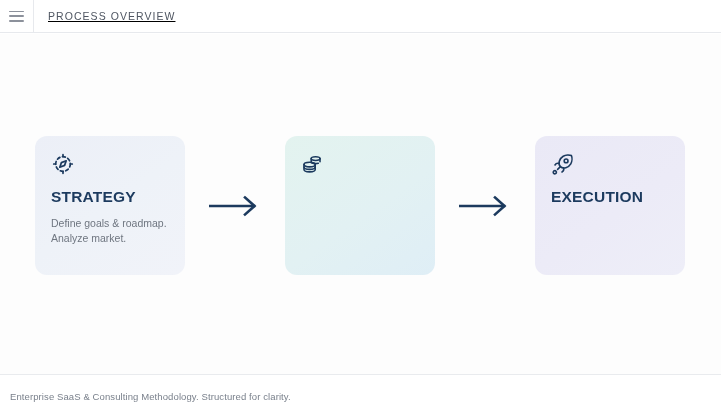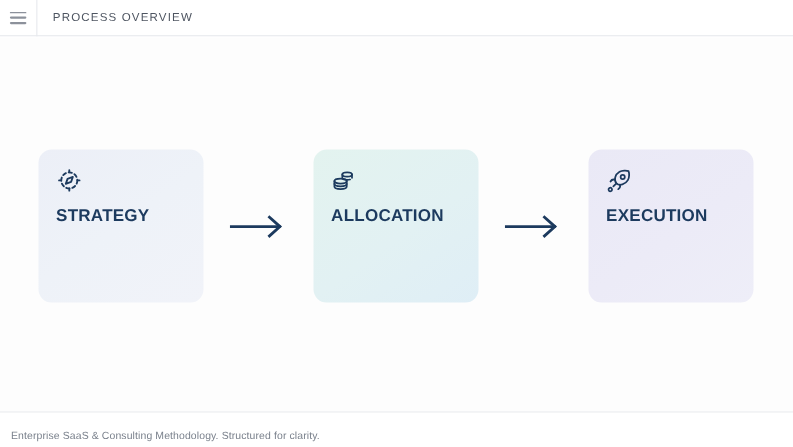--- a/index.html
+++ b/index.html
@@ -19,20 +19,21 @@
   
   #app-header {
     position: absolute;
     top: 0; left: 0;
     width: 721px;
     height: 33px;
     background: #ffffff;
     border-bottom: 1px solid #e7e9ed;
     display: flex;
     align-items: center;
+    text-decoration: underline;
   }
 
   #menu-button {
     width: 33px;
     height: 33px;
     display: flex;
     align-items: center;
     justify-content: center;
     flex: 0 0 auto;
   }
@@ -189,41 +190,41 @@
 
     <div class="step-card theme-strategy">
       <span class="card-icon">
         <svg width="24" height="24" viewBox="0 0 24 24" fill="none" stroke="#1c3a5e" stroke-width="1.7" stroke-linecap="round" stroke-linejoin="round">
           <circle cx="12" cy="12" r="7.3" stroke-dasharray="3 2.6"></circle>
           <path d="M15.2 8.8 L10.4 10.6 L8.8 15.2 L13.6 13.4 Z" fill="none"></path>
           <path d="M12 2.7 v1.9 M12 19.4 v1.9 M2.7 12 h1.9 M19.4 12 h1.9"></path>
         </svg>
       </span>
       <div class="card-title">STRATEGY</div>
+      <div class="card-desc">Define goals &amp; roadmap. Analyze market.</div>
     </div>
 
     <div class="flow-arrow">
       <svg width="52" height="22" viewBox="0 0 52 22" fill="none" stroke="#1c3a5e" stroke-width="2.6" stroke-linecap="square" stroke-linejoin="miter">
         <path d="M1 11 H45"></path>
         <path d="M36 2.5 L45.5 11 L36 19.5"></path>
       </svg>
     </div>
 
     <div class="step-card theme-allocation">
       <span class="card-icon">
         <svg width="24" height="24" viewBox="0 0 24 24" fill="none" stroke="#1c3a5e" stroke-width="1.6" stroke-linecap="round" stroke-linejoin="round">
           <ellipse cx="14.6" cy="6.6" rx="4.4" ry="1.9"></ellipse>
           <path d="M10.2 6.6 v3.1 c0 1.05 1.97 1.9 4.4 1.9 c1.0 0 1.93-.14 2.67-.39"></path>
           <path d="M19 6.6 v3.1"></path>
           <ellipse cx="8.6" cy="12.6" rx="5.6" ry="2.3"></ellipse>
           <path d="M3 12.6 v2.5 c0 1.27 2.5 2.3 5.6 2.3 s5.6-1.03 5.6-2.3 v-2.5"></path>
           <path d="M3 15.1 v2.5 c0 1.27 2.5 2.3 5.6 2.3 s5.6-1.03 5.6-2.3 v-2.5"></path>
         </svg>
       </span>
-      <div class="card-title">ALLOCATION</div>
     </div>
 
     <div class="flow-arrow">
       <svg width="52" height="22" viewBox="0 0 52 22" fill="none" stroke="#1c3a5e" stroke-width="2.6" stroke-linecap="square" stroke-linejoin="miter">
         <path d="M1 11 H45"></path>
         <path d="M36 2.5 L45.5 11 L36 19.5"></path>
       </svg>
     </div>
 
     <div class="step-card theme-execution">

